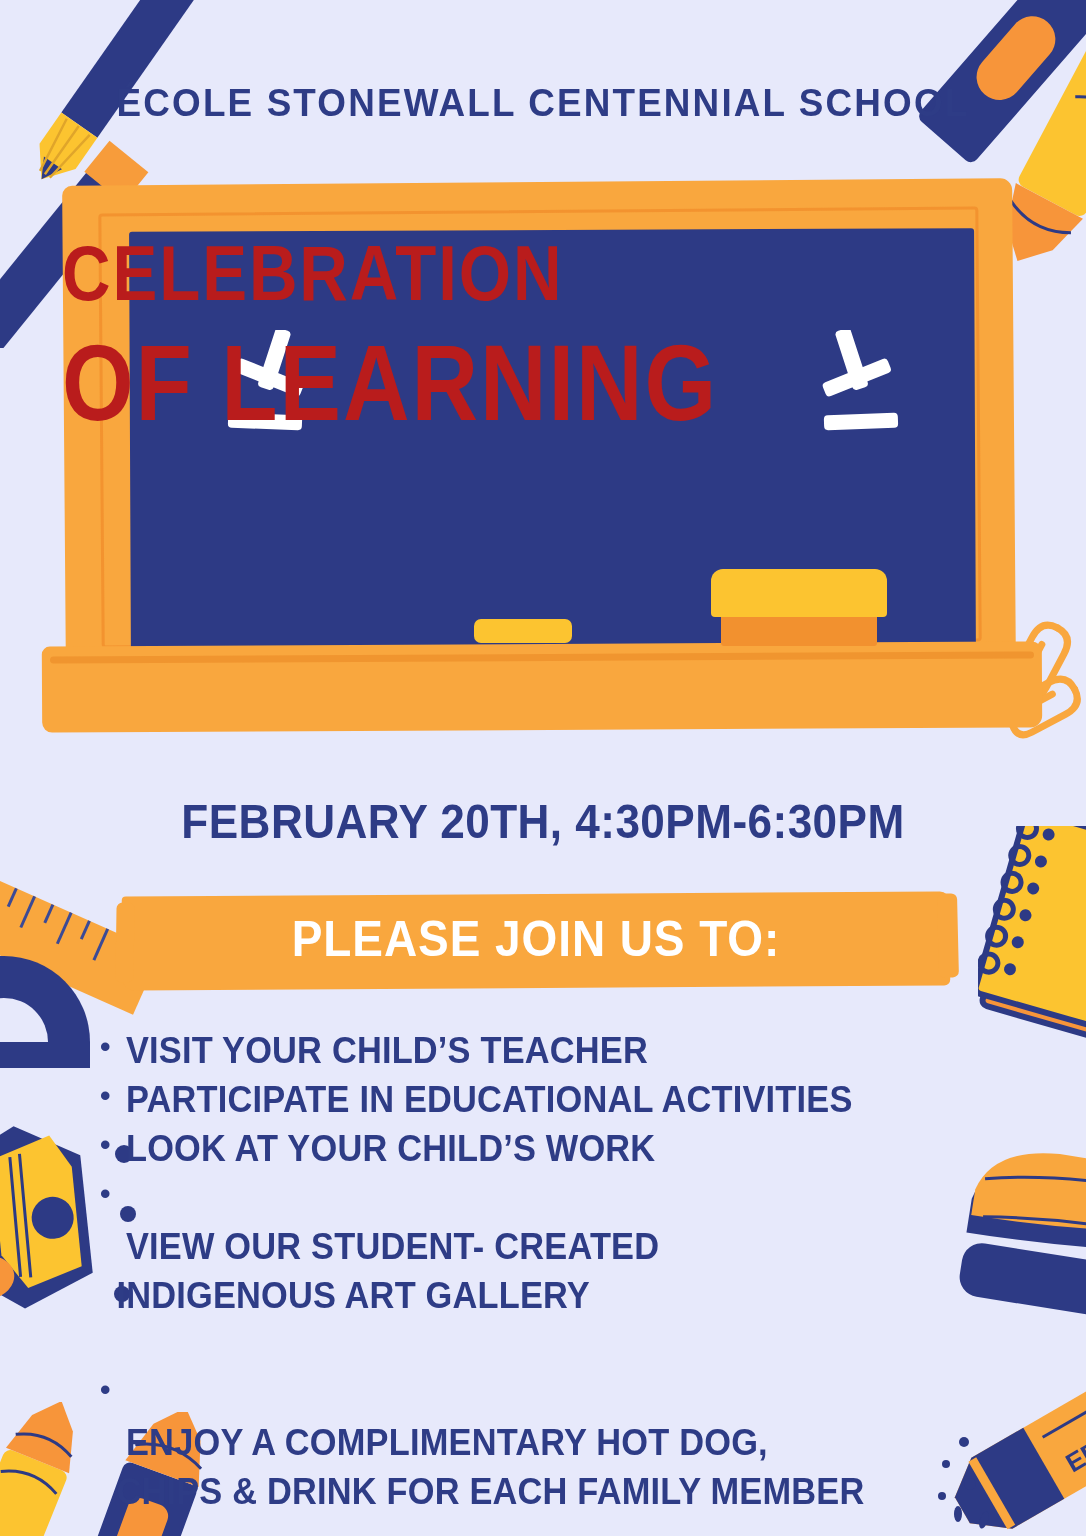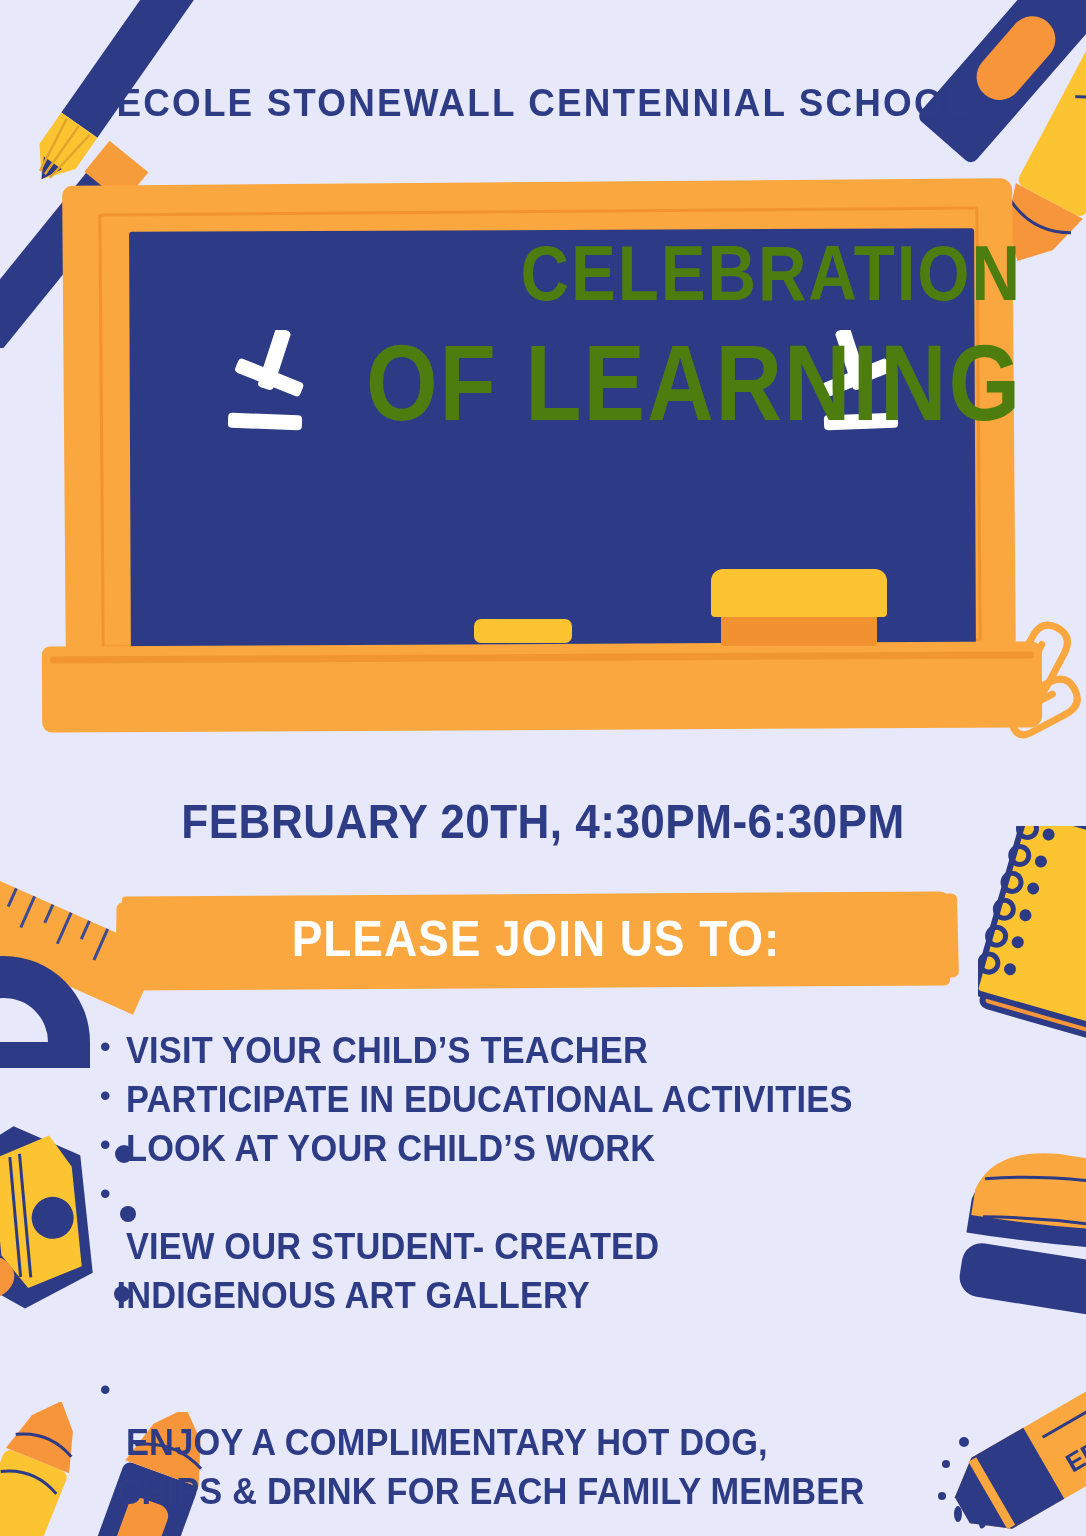--- a/index.html
+++ b/index.html
@@ -124,22 +124,22 @@
     background: #fcc430;
     border-radius: 12px 12px 4px 4px;
   }
 
   
   .board-text {
     position: absolute;
     left: 0;
     top: 56px;
     width: 1000px;
-    text-align: right;
-    color: #4d7c0f;
+    text-align: left;
+    color: #b91c1c;
     font-family: "Liberation Sans", sans-serif;
     font-weight: bold;
     letter-spacing: 2px;
   }
   .board-line-1 {
     font-size: 70px;
     line-height: 1.02;
     transform: scaleY(1.12) scaleX(0.96);
   }
   .board-line-2 {

